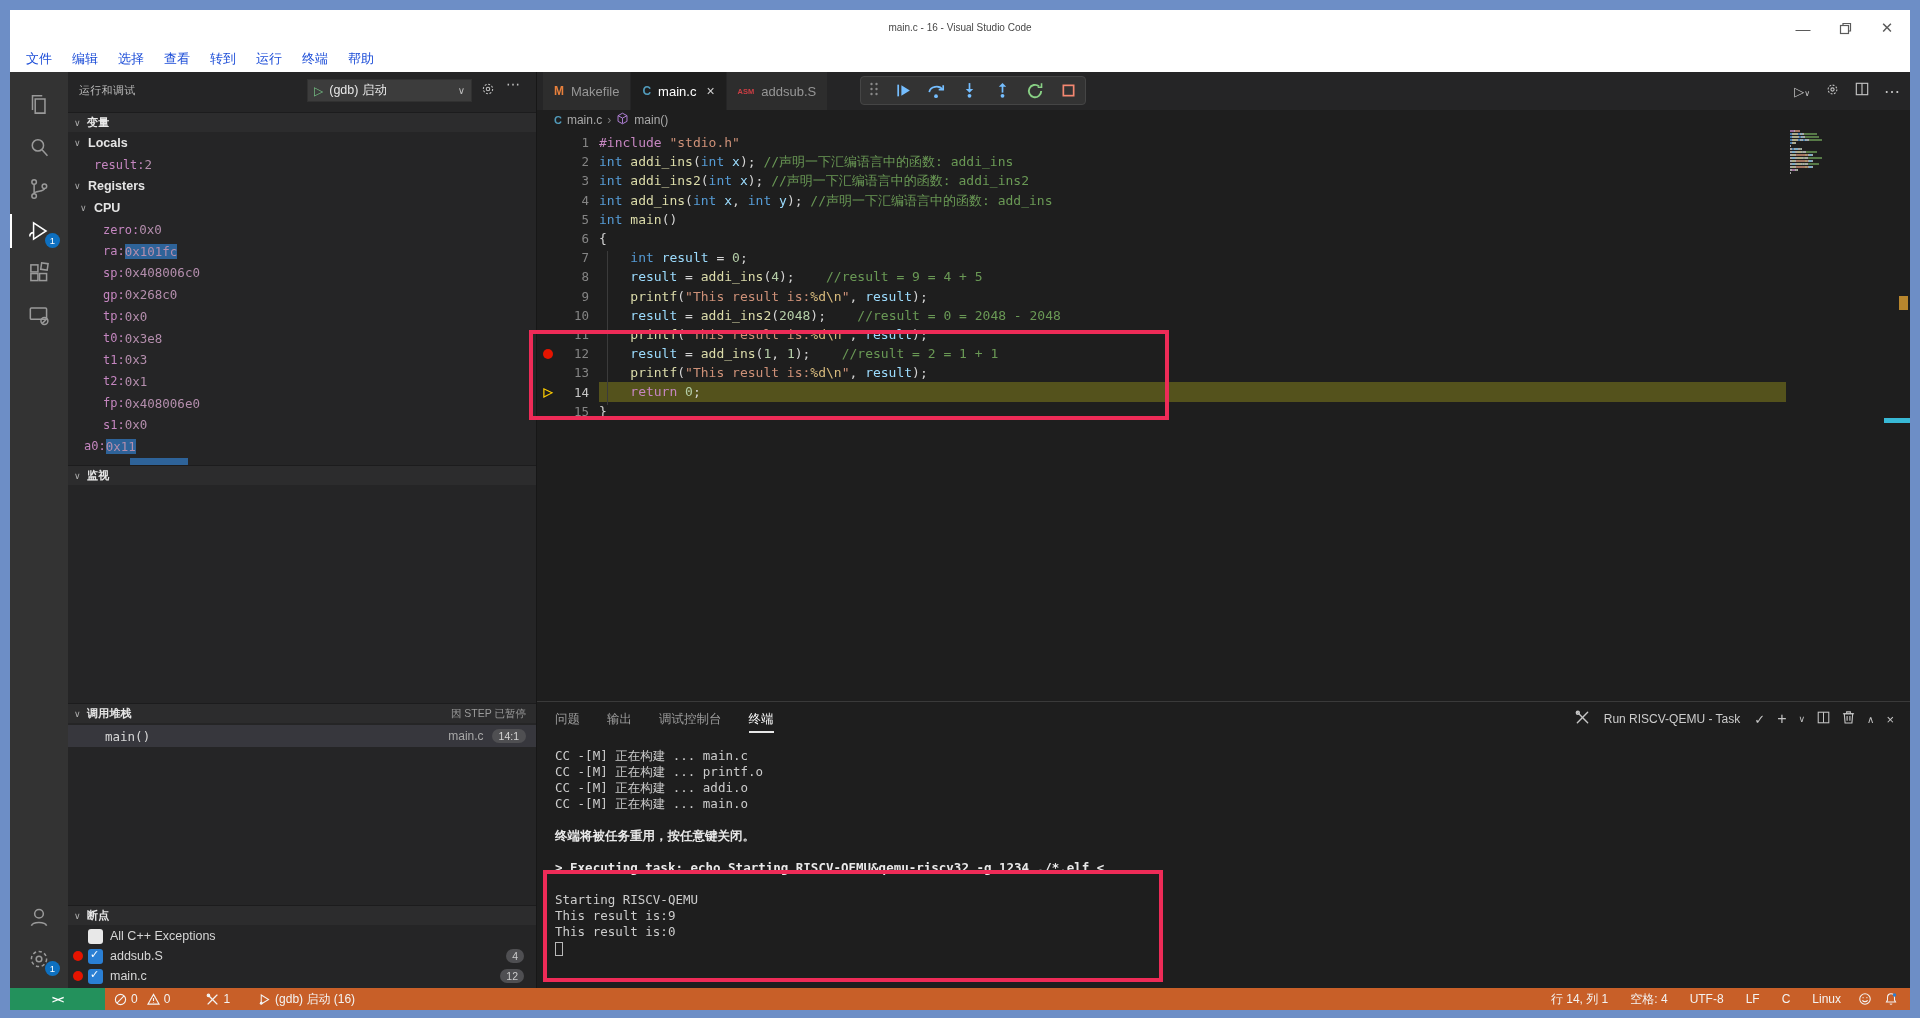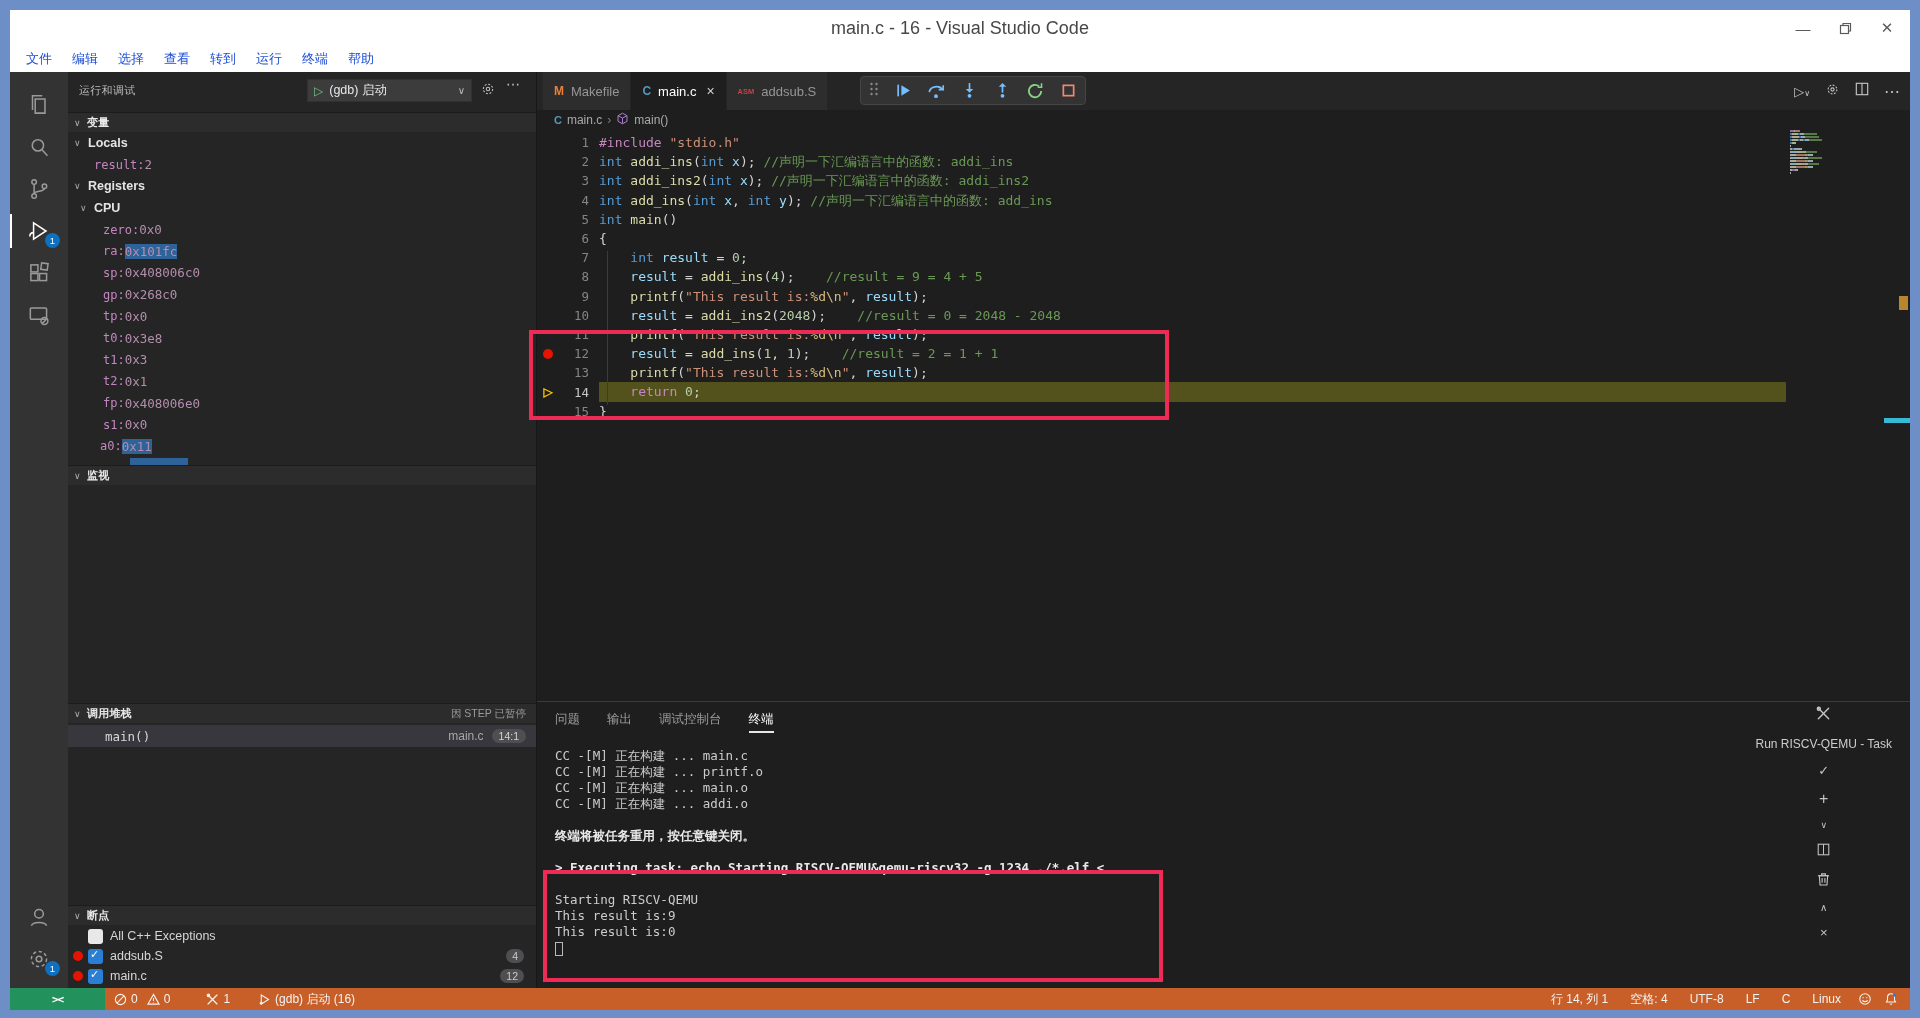--- a/index.html
+++ b/index.html
@@ -3,21 +3,21 @@
 <meta charset="utf-8">
 <style>
   * { margin:0; padding:0; box-sizing:border-box; }
   html,body { width:1920px; height:1018px; }
   body { background:#6d8ec6; font-family:"Liberation Sans", sans-serif; position:relative; overflow:hidden; }
 
   .window { position:absolute; left:10px; top:10px; width:1900px; height:1000px; background:#1e1e1e; overflow:hidden; }
 
   
   .titlebar { position:absolute; left:0; top:0; width:1900px; height:36px; background:#ffffff; }
-  .titlebar .title { position:absolute; left:0; right:0; top:0; height:36px; line-height:36px; text-align:center; color:#474747; font-size:18px; }
+  .titlebar .title { position:absolute; left:0; right:0; top:0; height:36px; line-height:36px; text-align:center; color:#474747; font-size:10px; }
   .win-controls { position:absolute; right:14px; top:0; height:36px; display:flex; align-items:center; gap:24px; }
   .win-btn { width:18px; height:18px; display:flex; align-items:center; justify-content:center; color:#5a5a5a; font-size:15px; cursor:default; }
 
   
   .menubar { position:absolute; left:0; top:36px; width:1900px; height:26px; background:#ffffff; display:flex; align-items:center; padding-left:6px; }
   .menu-item { padding:0 10px; font-size:13px; color:#1d4ed8; height:22px; line-height:22px; }
 
   
   .workbench { position:absolute; left:0; top:62px; width:1900px; height:916px; background:#1e1e1e; }
 
@@ -109,21 +109,21 @@
   .mm-seg { height:2px; }
   .ruler-mark-orange { position:absolute; right:2px; top:166px; width:9px; height:14px; background:#b8862d; }
   .ruler-mark-cyan { position:absolute; right:0; top:288px; width:26px; height:5px; background:#38b9d6; }
 
   
   .panel { position:absolute; left:0; top:629px; width:100%; height:287px; background:#1e1e1e; border-top:1px solid #3a3a3a; }
   .panel-tabs { position:absolute; left:18px; top:6px; height:26px; display:flex; gap:27px; }
   .ptab { font-size:12.5px; color:#9d9d9d; height:26px; line-height:22px; position:relative; }
   .ptab.active { color:#ffffff; }
   .ptab.active::after { content:""; position:absolute; left:0; right:0; bottom:1px; height:2px; background:#e7e7e7; }
-  .panel-actions { position:absolute; right:16px; top:4px; height:26px; display:flex; align-items:center; gap:12px; color:#c5c5c5;flex-direction:column; }
+  .panel-actions { position:absolute; right:16px; top:4px; height:26px; display:flex; align-items:center; gap:12px; color:#c5c5c5; }
   .panel-actions .task-lbl { color:#cccccc; font-size:12px; margin:0 2px; }
   .pa-glyph { font-size:13px; color:#c5c5c5; }
 
   .term { position:absolute; left:18px; top:46px; right:20px; }
   .t-line { height:16px; line-height:16px; font-family:"DejaVu Sans Mono",monospace; font-size:12.5px; color:#cccccc; white-space:pre; }
   .t-line.bold { font-weight:bold; color:#e9e9e9; }
   .t-cursor { display:inline-block; width:8px; height:14px; border:1px solid #b9b9b9; vertical-align:middle; }
 
   
   .statusbar { position:absolute; left:0; top:978px; width:1900px; height:22px; background:#c85f28; display:flex; align-items:center; color:#f3f3f3; font-size:12px; }
@@ -301,21 +301,21 @@
             <span class="dbg-val">0x1</span>
           </div>
           <div class="trow" style="padding-left: 35px;">
             <span class="dbg-name">fp: </span>
             <span class="dbg-val">0x408006e0</span>
           </div>
           <div class="trow" style="padding-left: 35px;">
             <span class="dbg-name">s1: </span>
             <span class="dbg-val">0x0</span>
           </div>
-          <div class="trow" style="padding-left: 32px;">
+          <div class="trow" style="padding-left: 16px;">
             <span class="dbg-name">a0: </span>
             <span class="dbg-val sel">0x11</span>
           </div>
         </div>
       <div class="sel-artifact"></div>
 
       <div class="sec-head" style="top:393px;">
         <span class="chev">∨</span>
         <span class="sec-lbl">监视</span>
       </div>
@@ -712,22 +712,22 @@
                 <path d="M2.5 4h9l-.8 10h-7.4z"></path>
                 <path d="M1 4h12M5 4V2h4v2M5.5 6.5v5M8.5 6.5v5"></path>
               </svg>
           </span>
           <span class="pa-glyph" style="font-size:10px;">∧</span>
           <span class="pa-glyph">×</span>
         </div>
         <div class="term" id="terminal">
             <div class="t-line">CC -[M] 正在构建 ... main.c</div>
             <div class="t-line">CC -[M] 正在构建 ... printf.o</div>
+            <div class="t-line">CC -[M] 正在构建 ... addi.o</div>
             <div class="t-line">CC -[M] 正在构建 ... main.o</div>
-            <div class="t-line">CC -[M] 正在构建 ... addi.o</div>
             <div class="t-line"></div>
             <div class="t-line bold">终端将被任务重用，按任意键关闭。</div>
             <div class="t-line"></div>
             <div class="t-line bold">&gt; Executing task: echo Starting RISCV-QEMU&amp;qemu-riscv32 -g 1234 ./*.elf &lt;</div>
             <div class="t-line"></div>
             <div class="t-line">Starting RISCV-QEMU</div>
             <div class="t-line">This result is:9</div>
             <div class="t-line">This result is:0</div>
             <div class="t-line"><span class="t-cursor"></span></div>
           </div>

